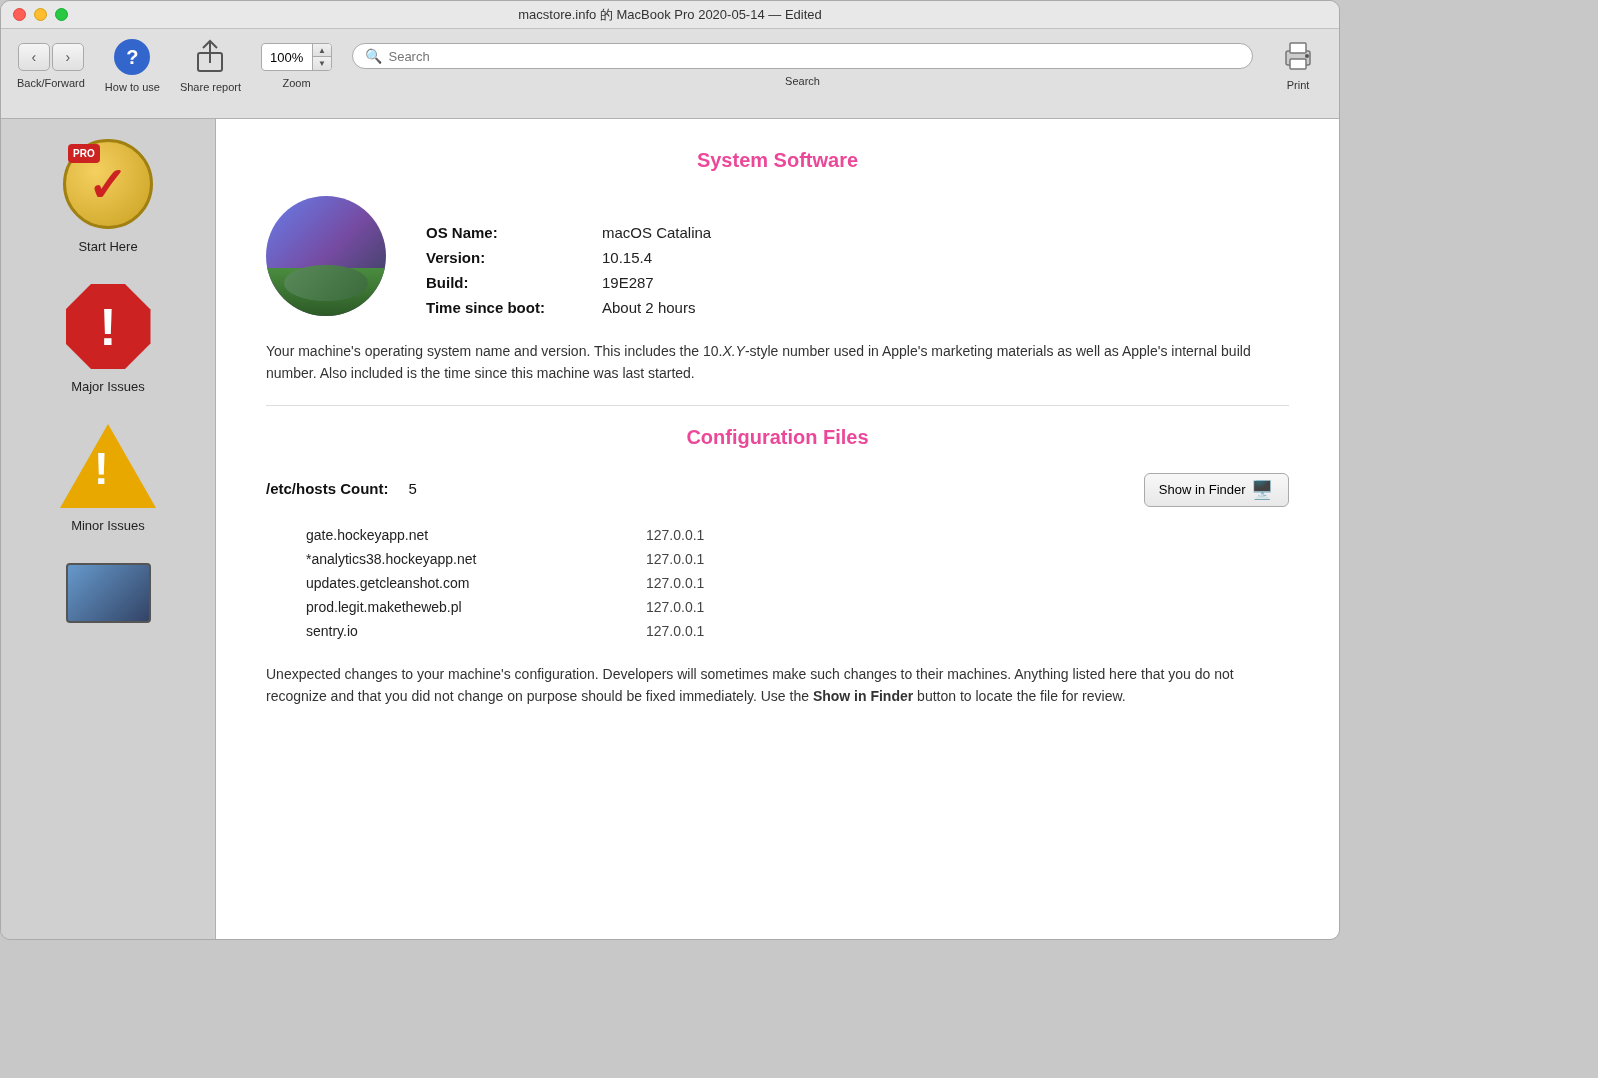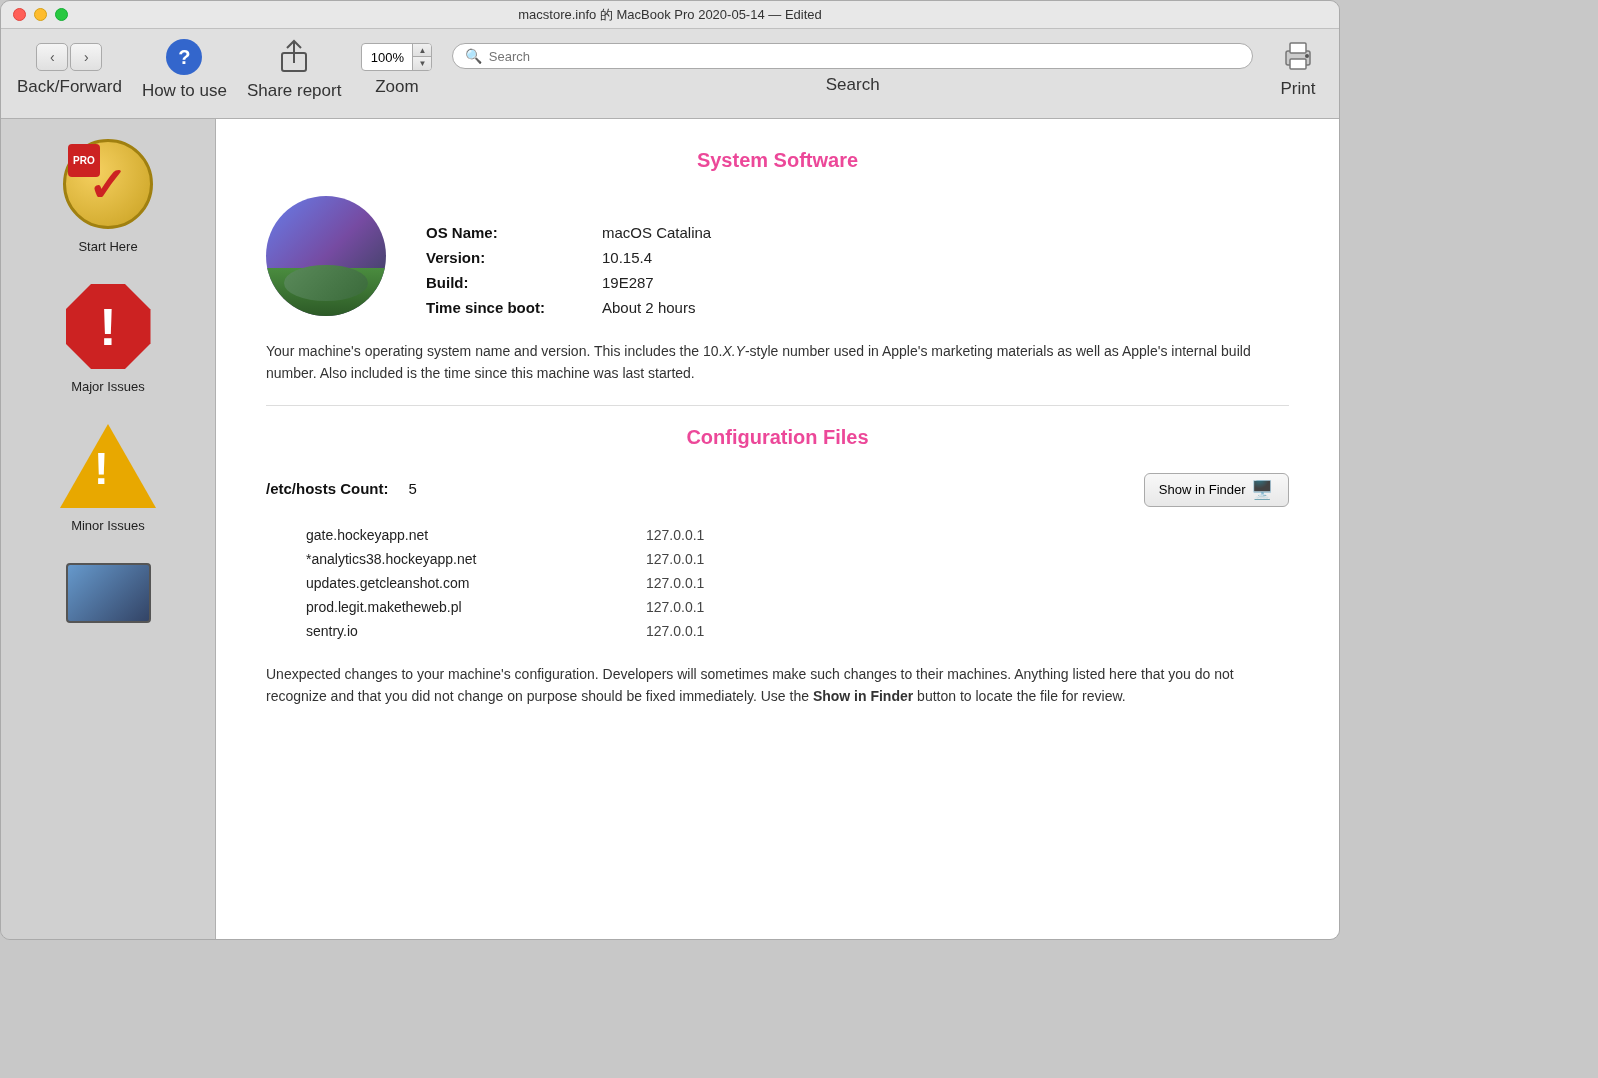--- a/index.html
+++ b/index.html
@@ -63,21 +63,21 @@
       gap: 6px;
       cursor: pointer;
       min-width: 50px;
     }
     .toolbar-icon {
       display: flex;
       align-items: center;
       justify-content: center;
     }
     .toolbar-label {
-      font-size: 17px;
+      font-size: 11px;
       color: #333;
       text-align: center;
       white-space: nowrap;
     }
     .nav-buttons {
       display: flex;
       gap: 2px;
       align-items: flex-start;
       padding-top: 4px;
     }
@@ -107,21 +107,21 @@
       border: 1px solid #aaa;
       background: white;
       border-radius: 4px;
       overflow: hidden;
       height: 28px;
     }
     .zoom-value {
       padding: 0 8px;
       font-size: 13px;
       min-width: 50px;
-      text-align: center;
+      text-align: left;
     }
     .zoom-stepper {
       display: flex;
       flex-direction: column;
       border-left: 1px solid #aaa;
     }
     .zoom-step {
       width: 18px;
       height: 13px;
       background: linear-gradient(to bottom, #f0f0f0, #e0e0e0);
@@ -209,21 +209,21 @@
       font-size: 48px;
       color: #cc2222;
       font-weight: bold;
     }
     .pro-badge {
       position: absolute;
       top: 2px;
       left: 2px;
       background: #cc2222;
       border-radius: 4px;
-      padding: 11px 5px;
+      padding: 4px 5px;
       font-size: 10px;
       font-weight: bold;
       color: white;
     }
 
     
     .stop-icon {
       width: 85px;
       height: 85px;
       background: #cc2222;

